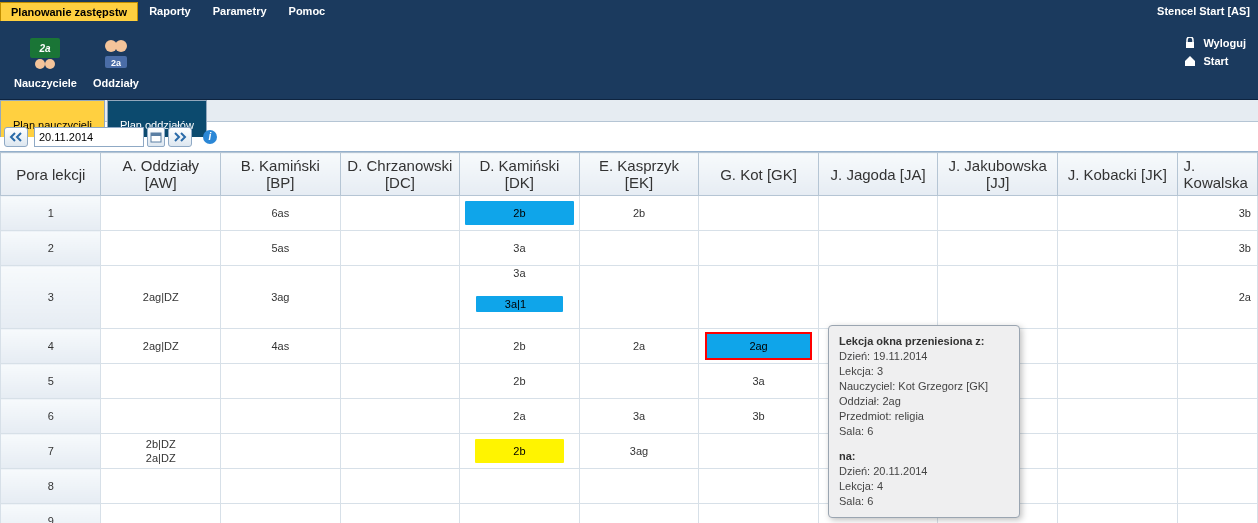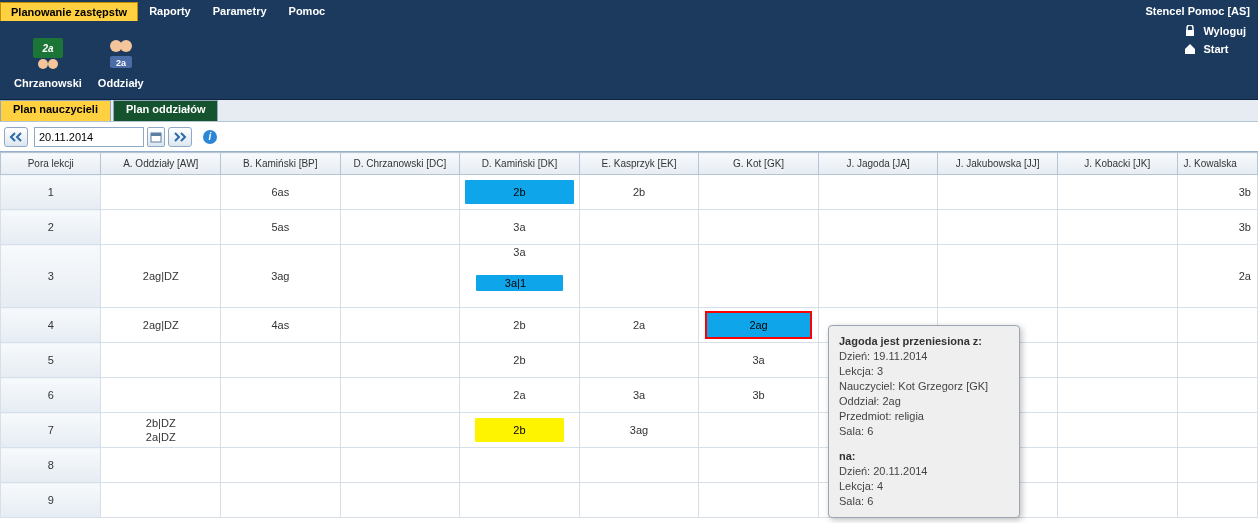--- a/index.html
+++ b/index.html
@@ -72,21 +72,21 @@
     .ribbon-item.active {
       background: #ffd040;
       color: #000;
       border: 1px solid #c28f00;
       border-radius: 2px;
       padding: 4px 6px;
     }
     .ribbon-right {
       position: absolute;
       right: 12px;
-      top: 2px;
+      top: 14px;
       color: #fff;
       font-weight: bold;
     }
     .ribbon-right .link-row {
       display: flex;
       align-items: center;
       gap: 6px;
       margin-bottom: 4px;
       cursor: pointer;
     }
@@ -98,33 +98,33 @@
     }
 
     
     .sub-tabs {
       display: flex;
       height: 22px;
       background: #e6ecf2;
       border-bottom: 1px solid #b5c5d4;
     }
     .sub-tab {
-      padding: 2px 12px;
-      font-weight: bold;
+      padding: 18px 12px;
+      font-weight: normal;
       cursor: pointer;
       border: 1px solid #93a8bd;
       border-bottom: none;
       margin-right: 2px;
     }
     .sub-tab.active {
       background: #ffd040;
       color: #000;
     }
     .sub-tab.inactive {
-      background: #14532d;
+      background: #0c4a6e;
       color: #fff;
     }
 
     
     .toolbar {
       display: flex;
       align-items: center;
       height: 30px;
       padding: 4px;
       border-bottom: 1px solid #94b0cc;
@@ -187,21 +187,21 @@
       width: 1258px;
       table-layout: fixed;
     }
     .grid th {
       background: linear-gradient(#f7fafc, #e6ecf3);
       border: 1px solid #b5c5d4;
       padding: 4px;
       font-weight: normal;
       color: #333;
       height: 22px;
-      font-size: 10px;
+      font-size: 15px;
       margin-top: 41px;
     }
     .grid td {
       border: 1px solid #d7e0e8;
       height: 35px;
       text-align: center;
       vertical-align: middle;
       padding: 2px;
       color: #333;
     }
@@ -249,34 +249,34 @@
   </style>
 </head>
 <body>
 
 <div class="top-menu">
   <div class="top-menu-tab active">Planowanie zastępstw</div>
   <div class="top-menu-tab">Raporty</div>
   <div class="top-menu-tab">Parametry</div>
   <div class="top-menu-tab">Pomoc</div>
   <div class="top-menu-spacer"></div>
-  <div class="top-menu-user">Stencel Pomoc [AS]</div>
+  <div class="top-menu-user">Stencel Start [AS]</div>
 </div>
 
 <div class="ribbon">
   <div class="ribbon-item">
     <div class="icon-box">
       <svg width="34" height="34">
           <rect x="2" y="2" width="30" height="20" fill="#1a7536" rx="2"></rect>
           <text x="17" y="16" text-anchor="middle" fill="#fff" font-size="10" font-style="italic">2a</text>
           <circle cx="12" cy="28" r="5" fill="#f4c49a"></circle>
           <circle cx="22" cy="28" r="5" fill="#f4c49a"></circle>
         </svg>
     </div>
-    <span>Chrzanowski</span>
+    <span>Nauczyciele</span>
   </div>
   <div class="ribbon-item">
     <div class="icon-box">
       <svg width="34" height="34">
           <circle cx="12" cy="10" r="6" fill="#f4c49a"></circle>
           <circle cx="22" cy="10" r="6" fill="#f4c49a"></circle>
           <rect x="6" y="20" width="22" height="12" fill="#4a6da7" rx="2"></rect>
           <text x="17" y="30" text-anchor="middle" fill="#fff" font-size="9">2a</text>
         </svg>
     </div>
@@ -486,21 +486,21 @@
       <td></td>
       <td></td>
       <td></td>
       <td></td>
       <td></td>
     </tr>
   </tbody>
 </table>
 
 <div class="tooltip-box">
-  <div><strong>Jagoda jest przeniesiona z:</strong></div>
+  <div><strong>Lekcja okna przeniesiona z:</strong></div>
   <div><span>Dzień:</span> <span>19.11.2014</span></div>
   <div><span>Lekcja:</span> <span>3</span></div>
   <div><span>Nauczyciel:</span> <span>Kot Grzegorz [GK]</span></div>
   <div><span>Oddział:</span> <span>2ag</span></div>
   <div><span>Przedmiot:</span> <span>religia</span></div>
   <div><span>Sala:</span> <span>6</span></div>
   <div class="tooltip-spacer"></div>
   <div><strong>na:</strong></div>
   <div><span>Dzień:</span> <span>20.11.2014</span></div>
   <div><span>Lekcja:</span> <span>4</span></div>

